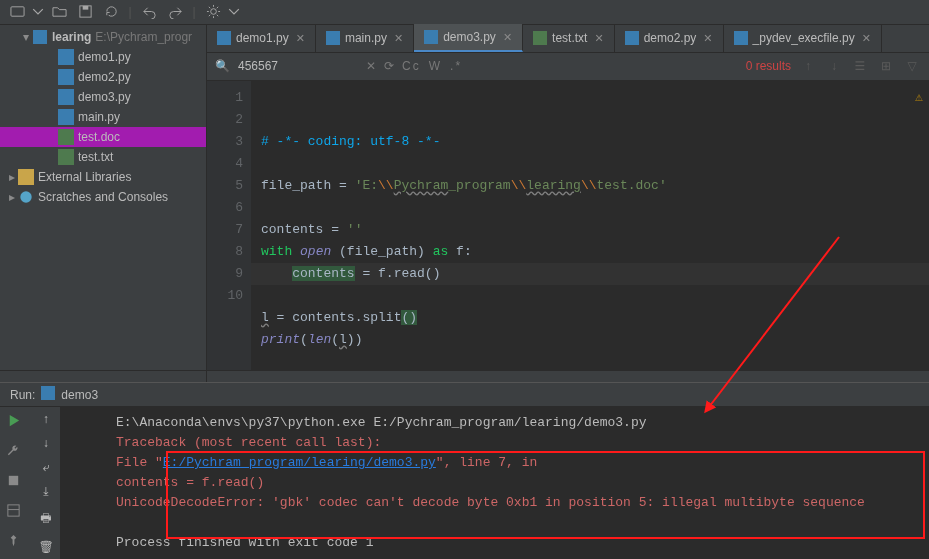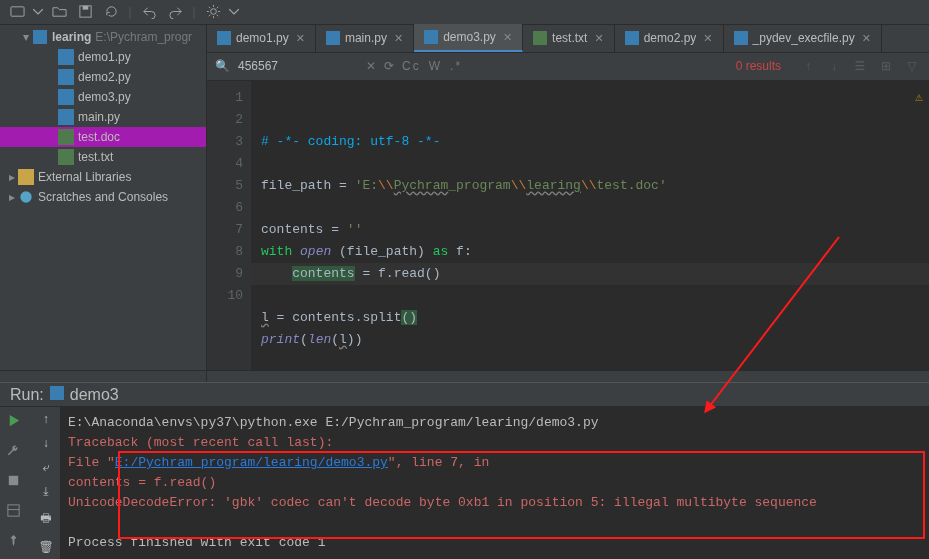--- a/index.html
+++ b/index.html
@@ -72,21 +72,21 @@
   background: #3c3f41; border-bottom: 1px solid #2b2b2b;
   padding: 0 8px; gap: 8px; font-size: 12px;
 }
 .search-glass { color: #8a8a8a; }
 .search-input {
   background: transparent; border: none; outline: none;
   color: #bbbbbb; font-size: 12px; width: 120px;
 }
 .searchbar .sx { color: #787878; cursor: pointer; }
 .searchbar .cc { color: #787878; letter-spacing: 2px; }
-.searchbar .results { color: #cc4444; margin-left: auto; margin-right: 10px; }
+.searchbar .results { color: #cc4444; margin-left: auto; }
 .searchbar .nav-ico { color: #5a5a5a; width: 18px; text-align: center; }
 
 .code-area { flex: 1; display: flex; background: #2b2b2b; font-family: "Consolas","Courier New",monospace; font-size: 13px; overflow: hidden; position: relative; }
 .gutter {
   width: 44px; background: #313335; color: #606366;
   text-align: right; padding: 6px 8px 6px 0; line-height: 22px;
   user-select: none;
 }
 .code {
   flex: 1; padding: 6px 10px; line-height: 22px; white-space: pre;
@@ -104,28 +104,28 @@
 .warn { position: absolute; right: 6px; top: 6px; color: #b8860b; }
 
 
 .run-panel {
   height: 200px; display: flex; flex-direction: column;
   border-top: 1px solid #555; font-family: "Consolas","Courier New",monospace;
 }
 .run-header {
   display: flex; align-items: center; height: 24px;
   background: #3c3f41; padding: 0 10px; gap: 6px;
-  font-family: "Segoe UI", Arial, sans-serif; font-size: 16px;
+  font-family: "Segoe UI", Arial, sans-serif; font-size: 12px;
   border-bottom: 1px solid #2b2b2b;
 }
 .run-body { flex: 1; display: flex; background: #2b2b2b; position: relative; }
 .run-tools { width: 32px; background: #3c3f41; display: flex; flex-direction: column; align-items: center; padding-top: 6px; gap: 10px; }
 .run-tools .ico { width: 20px; height: 20px; color: #8a8a8a; }
 .run-tools2 { width: 28px; background: #3c3f41; display: flex; flex-direction: column; align-items: center; padding-top: 6px; gap: 10px; }
-.console { flex: 1; padding: 6px 8px; font-size: 13px; line-height: 20px; color: #bbbbbb; position: relative; overflow: hidden; }
+.console { flex: 1; padding: 6px 8px; font-size: 13px; line-height: 20px; color: #bbbbbb; position: relative; overflow: hidden; margin-left: 48px; }
 .console .err { color: #cc6666; }
 .console .link { color: #287bde; text-decoration: underline; }
 .redbox {
   position: absolute; border: 2px solid #ff1a1a;
   left: 58px; right: 4px; top: 44px; height: 88px;
   pointer-events: none;
 }
 .arrow {
   position: absolute; width: 300px; height: 200px;
   right: 40px; top: -180px; pointer-events: none;

